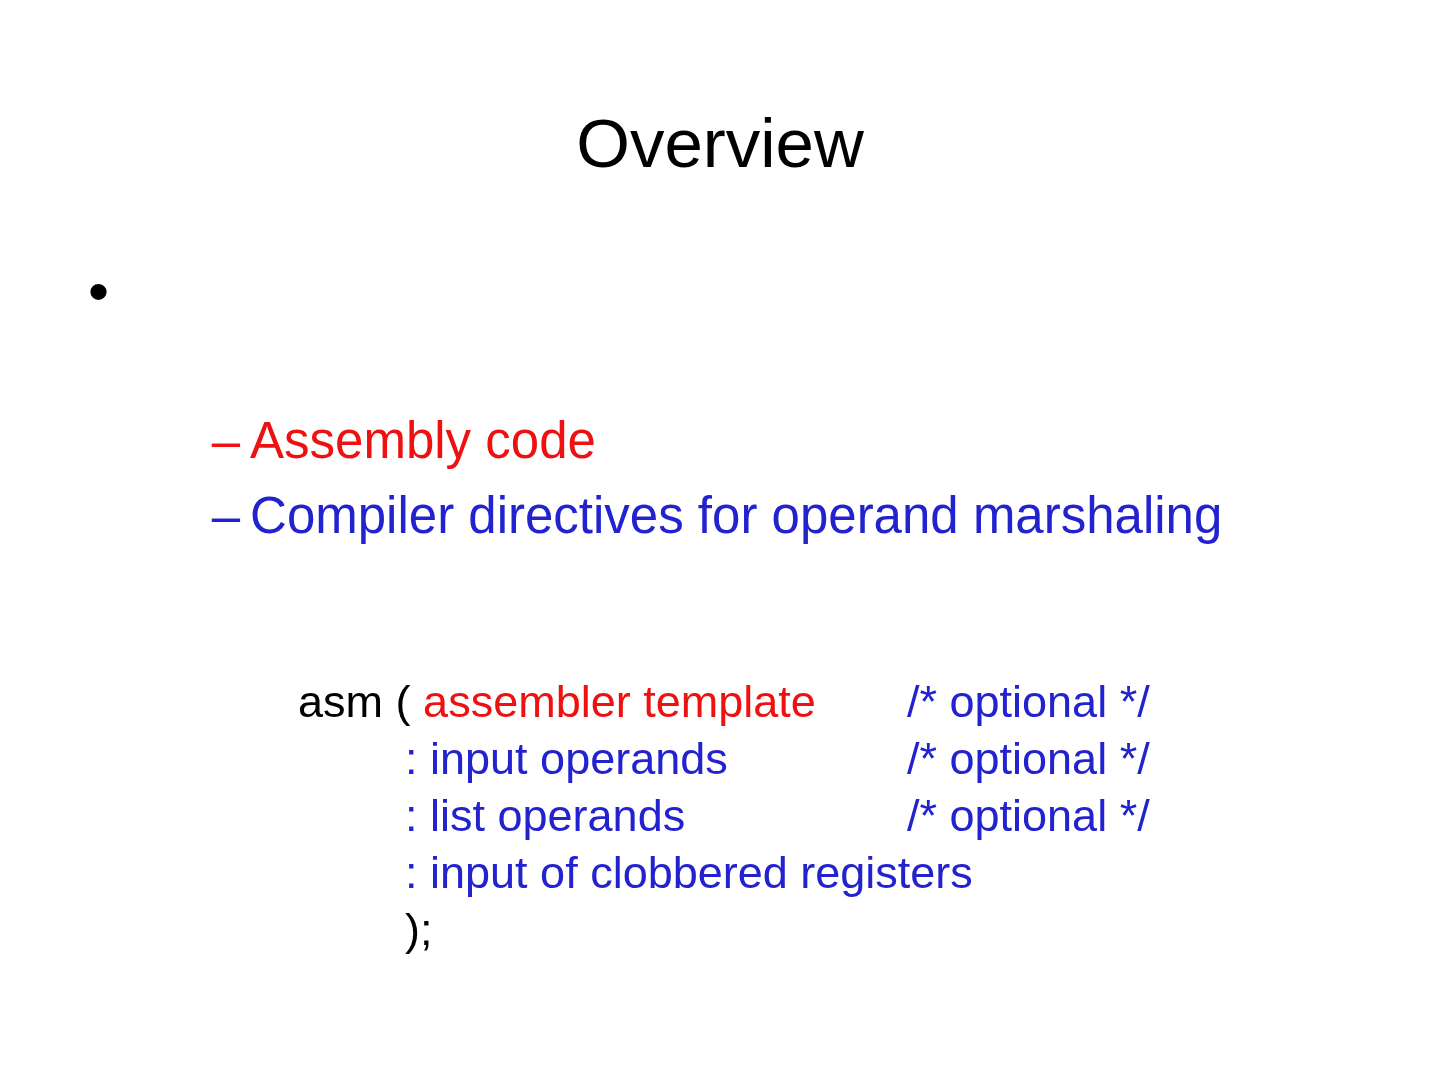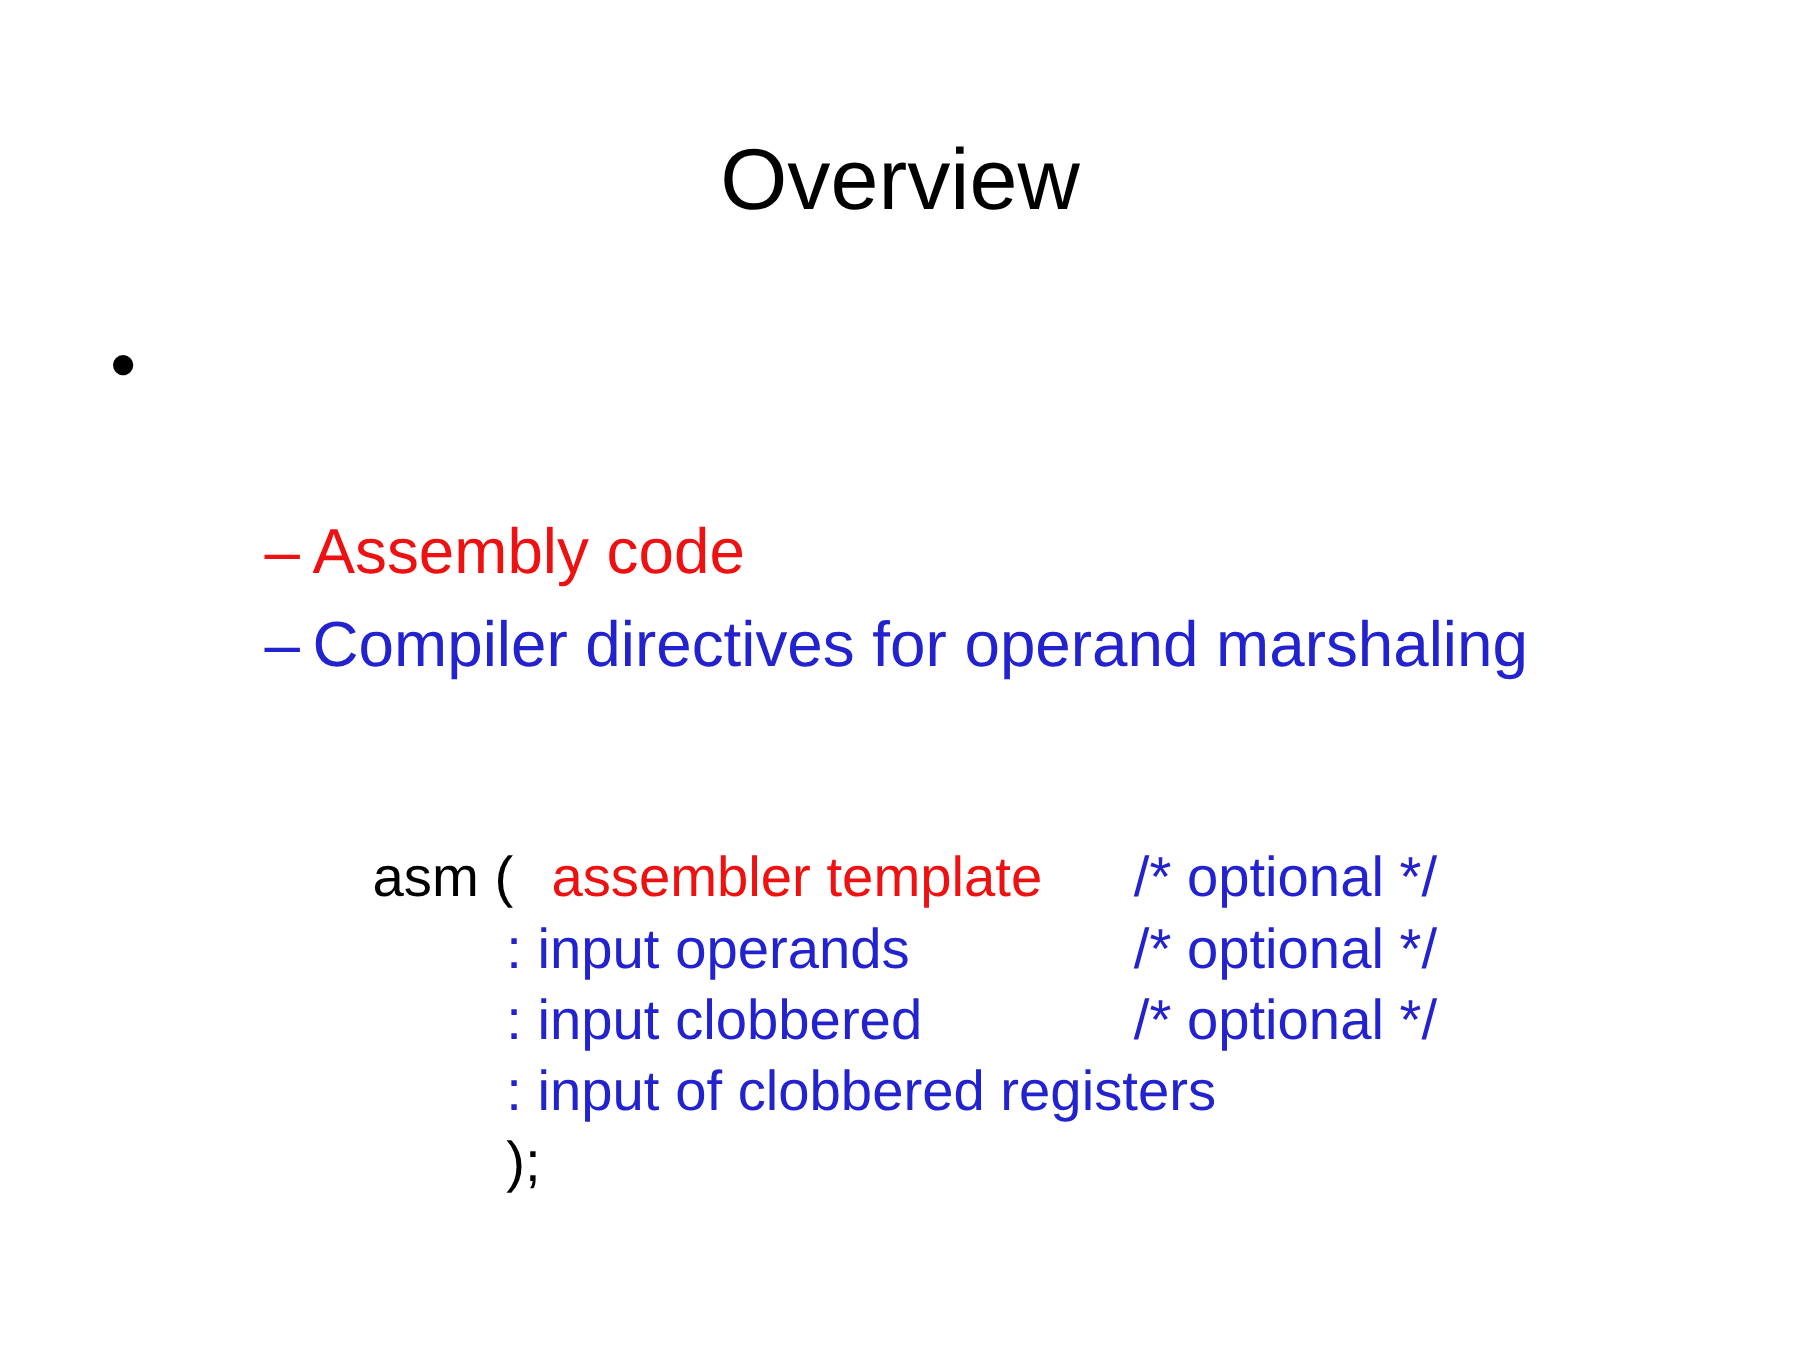--- a/index.html
+++ b/index.html
@@ -61,21 +61,21 @@
     font-size: 45px;
   }
   .code-line {
     position: relative;
     height: 57px;
     line-height: 57px;
     white-space: pre;
   }
   .code-line.indent { padding-left: 107px; }
   .kw { color: var(--text, #000000); margin-right: 0.28em; }
-  .red { color: var(--red, #ee1111); margin-left: 18px; }
+  .red { color: var(--red, #ee1111); }
   .blue { color: var(--blue, #2222cf); }
   .black { color: var(--text, #000000); }
   .comment {
     position: absolute;
     left: 684px;
     top: 0;
   }
 </style>
 </head>
 <body>
@@ -99,21 +99,21 @@
     <div class="code-line">
       <span class="kw">asm (</span><span class="red">assembler template</span>
     </div>
 
     <div class="code-line indent">
       <span class="blue">: input operands</span>
       <span class="comment blue">/* optional */</span>
     </div>
 
     <div class="code-line indent">
-      <span class="blue">: input clobbered</span>
+      <span class="blue">: list operands</span>
       <span class="comment blue">/* optional */</span>
     </div>
 
     <div class="code-line indent">
       <span class="blue">: input of clobbered registers</span>
       <span class="comment blue">/* optional */</span>
     </div>
 
     <div class="code-line indent">
       <span class="black">);</span>

